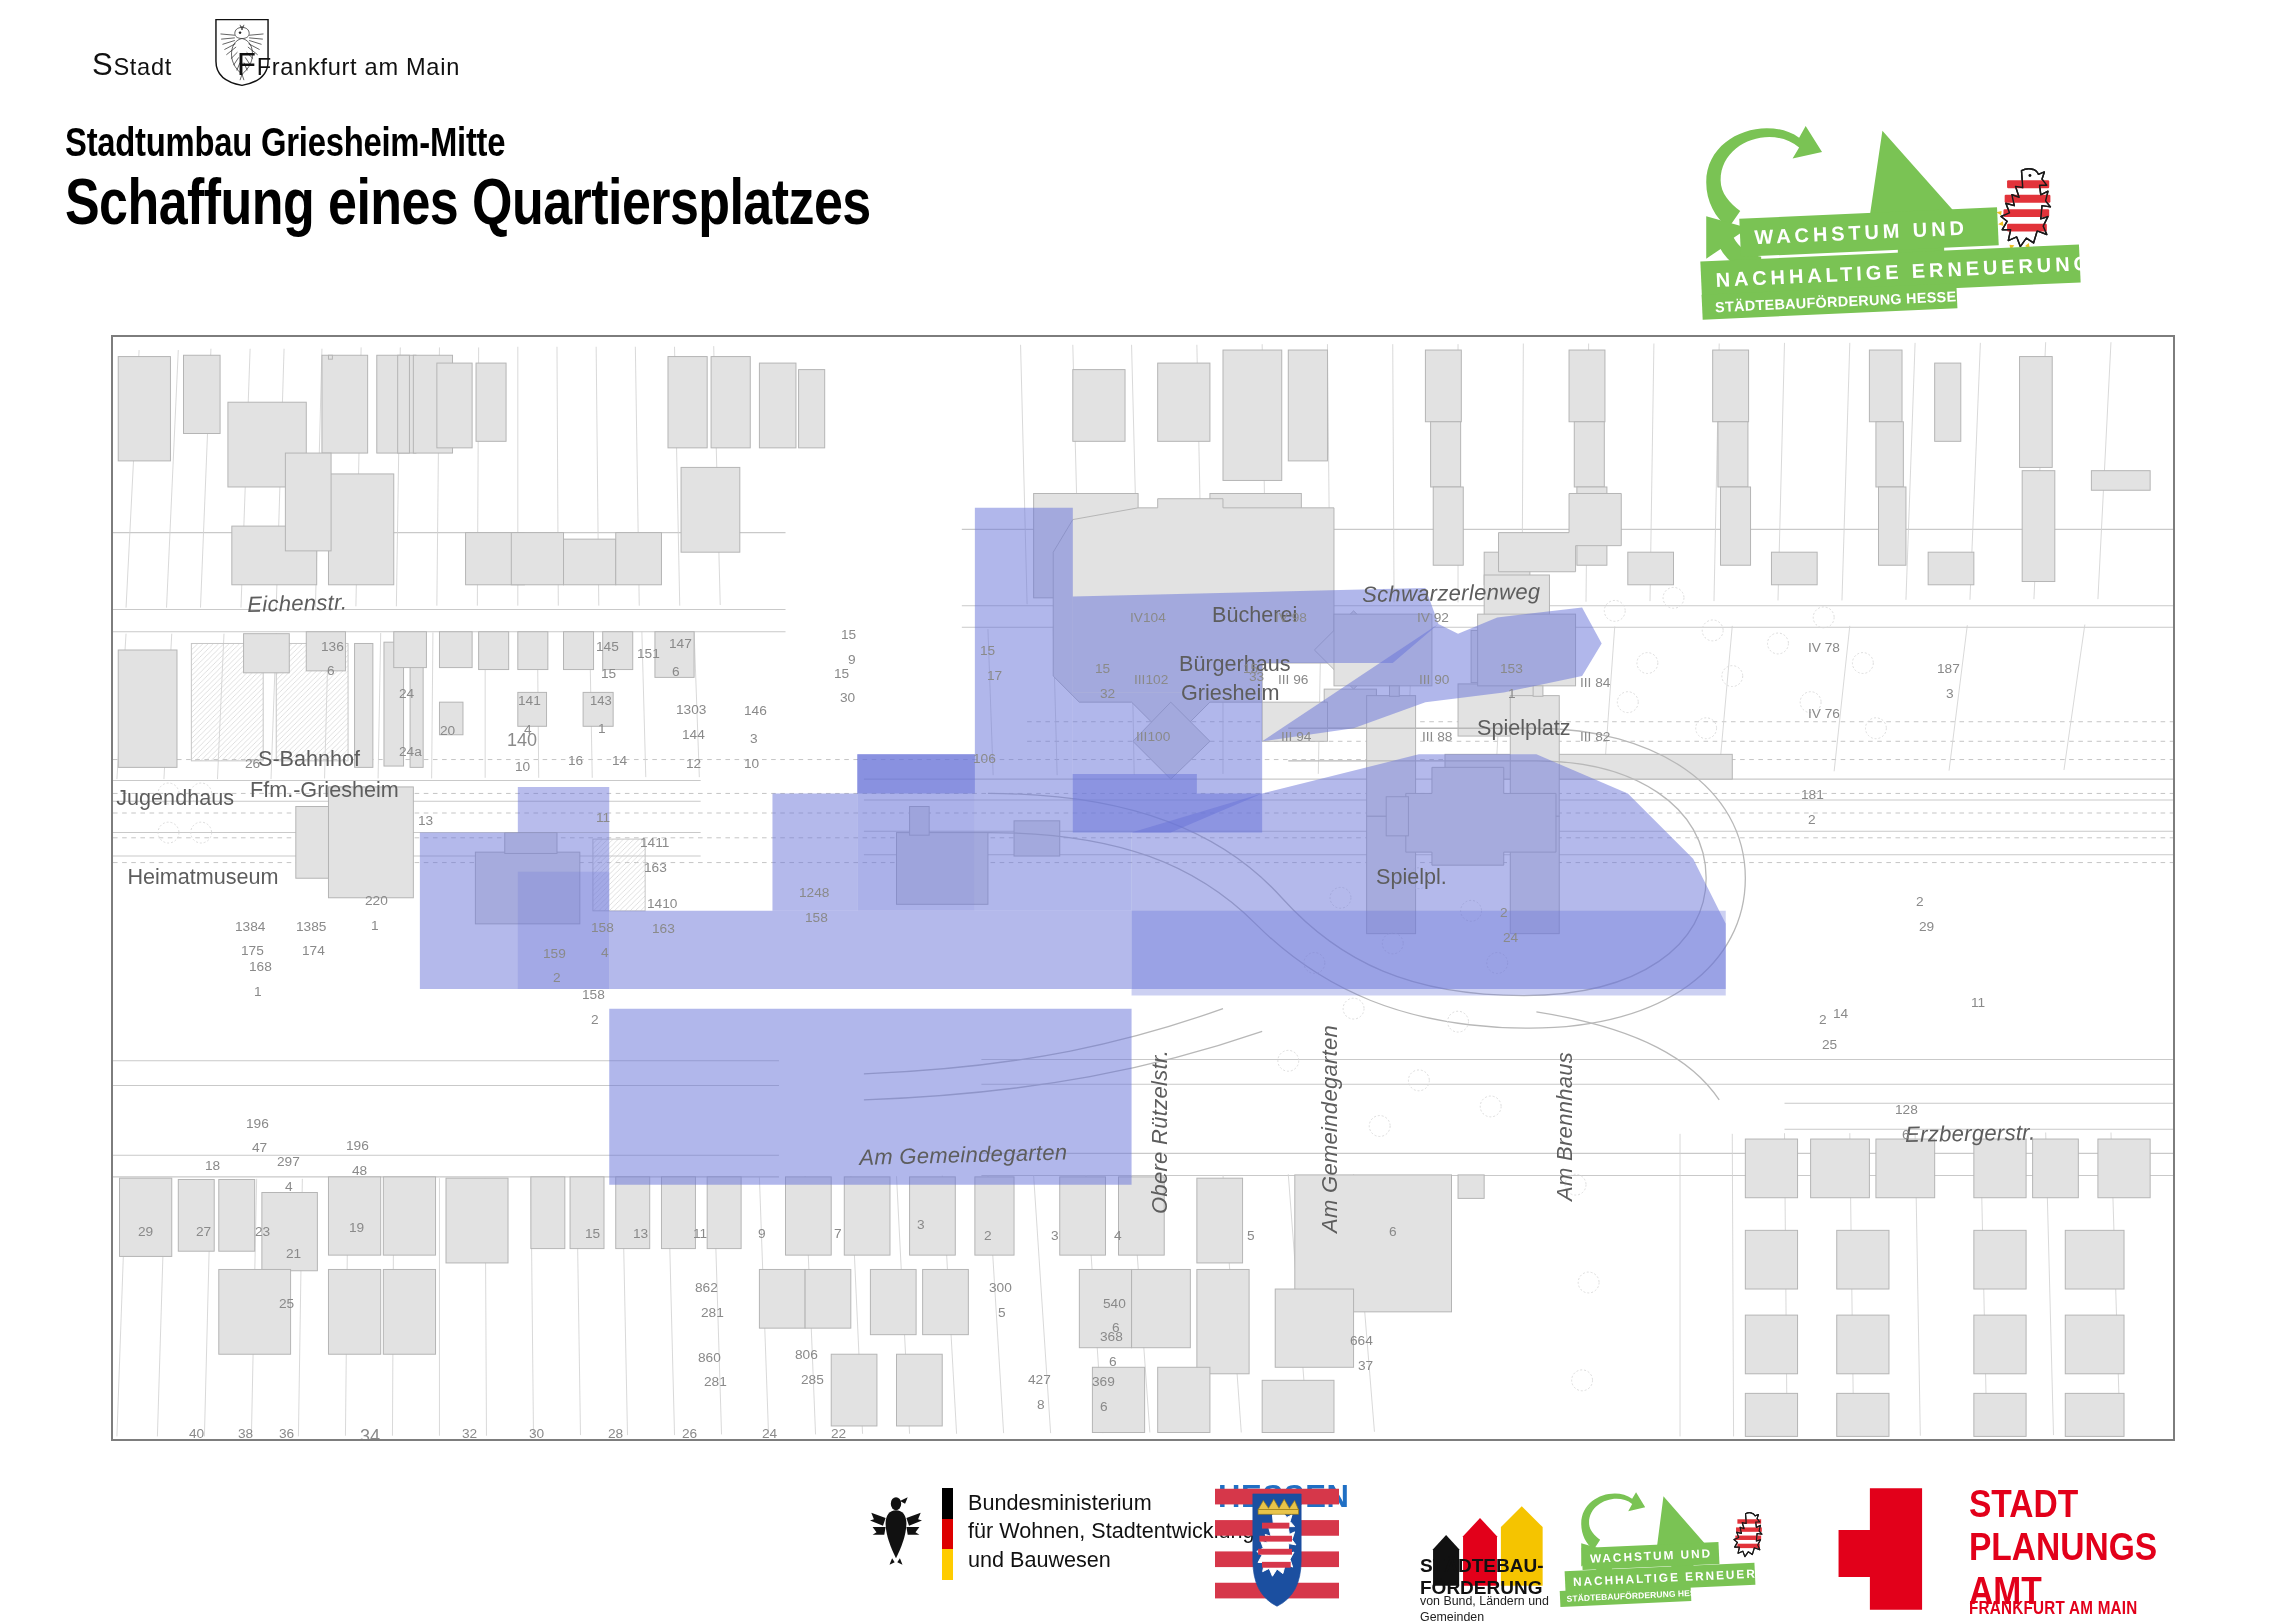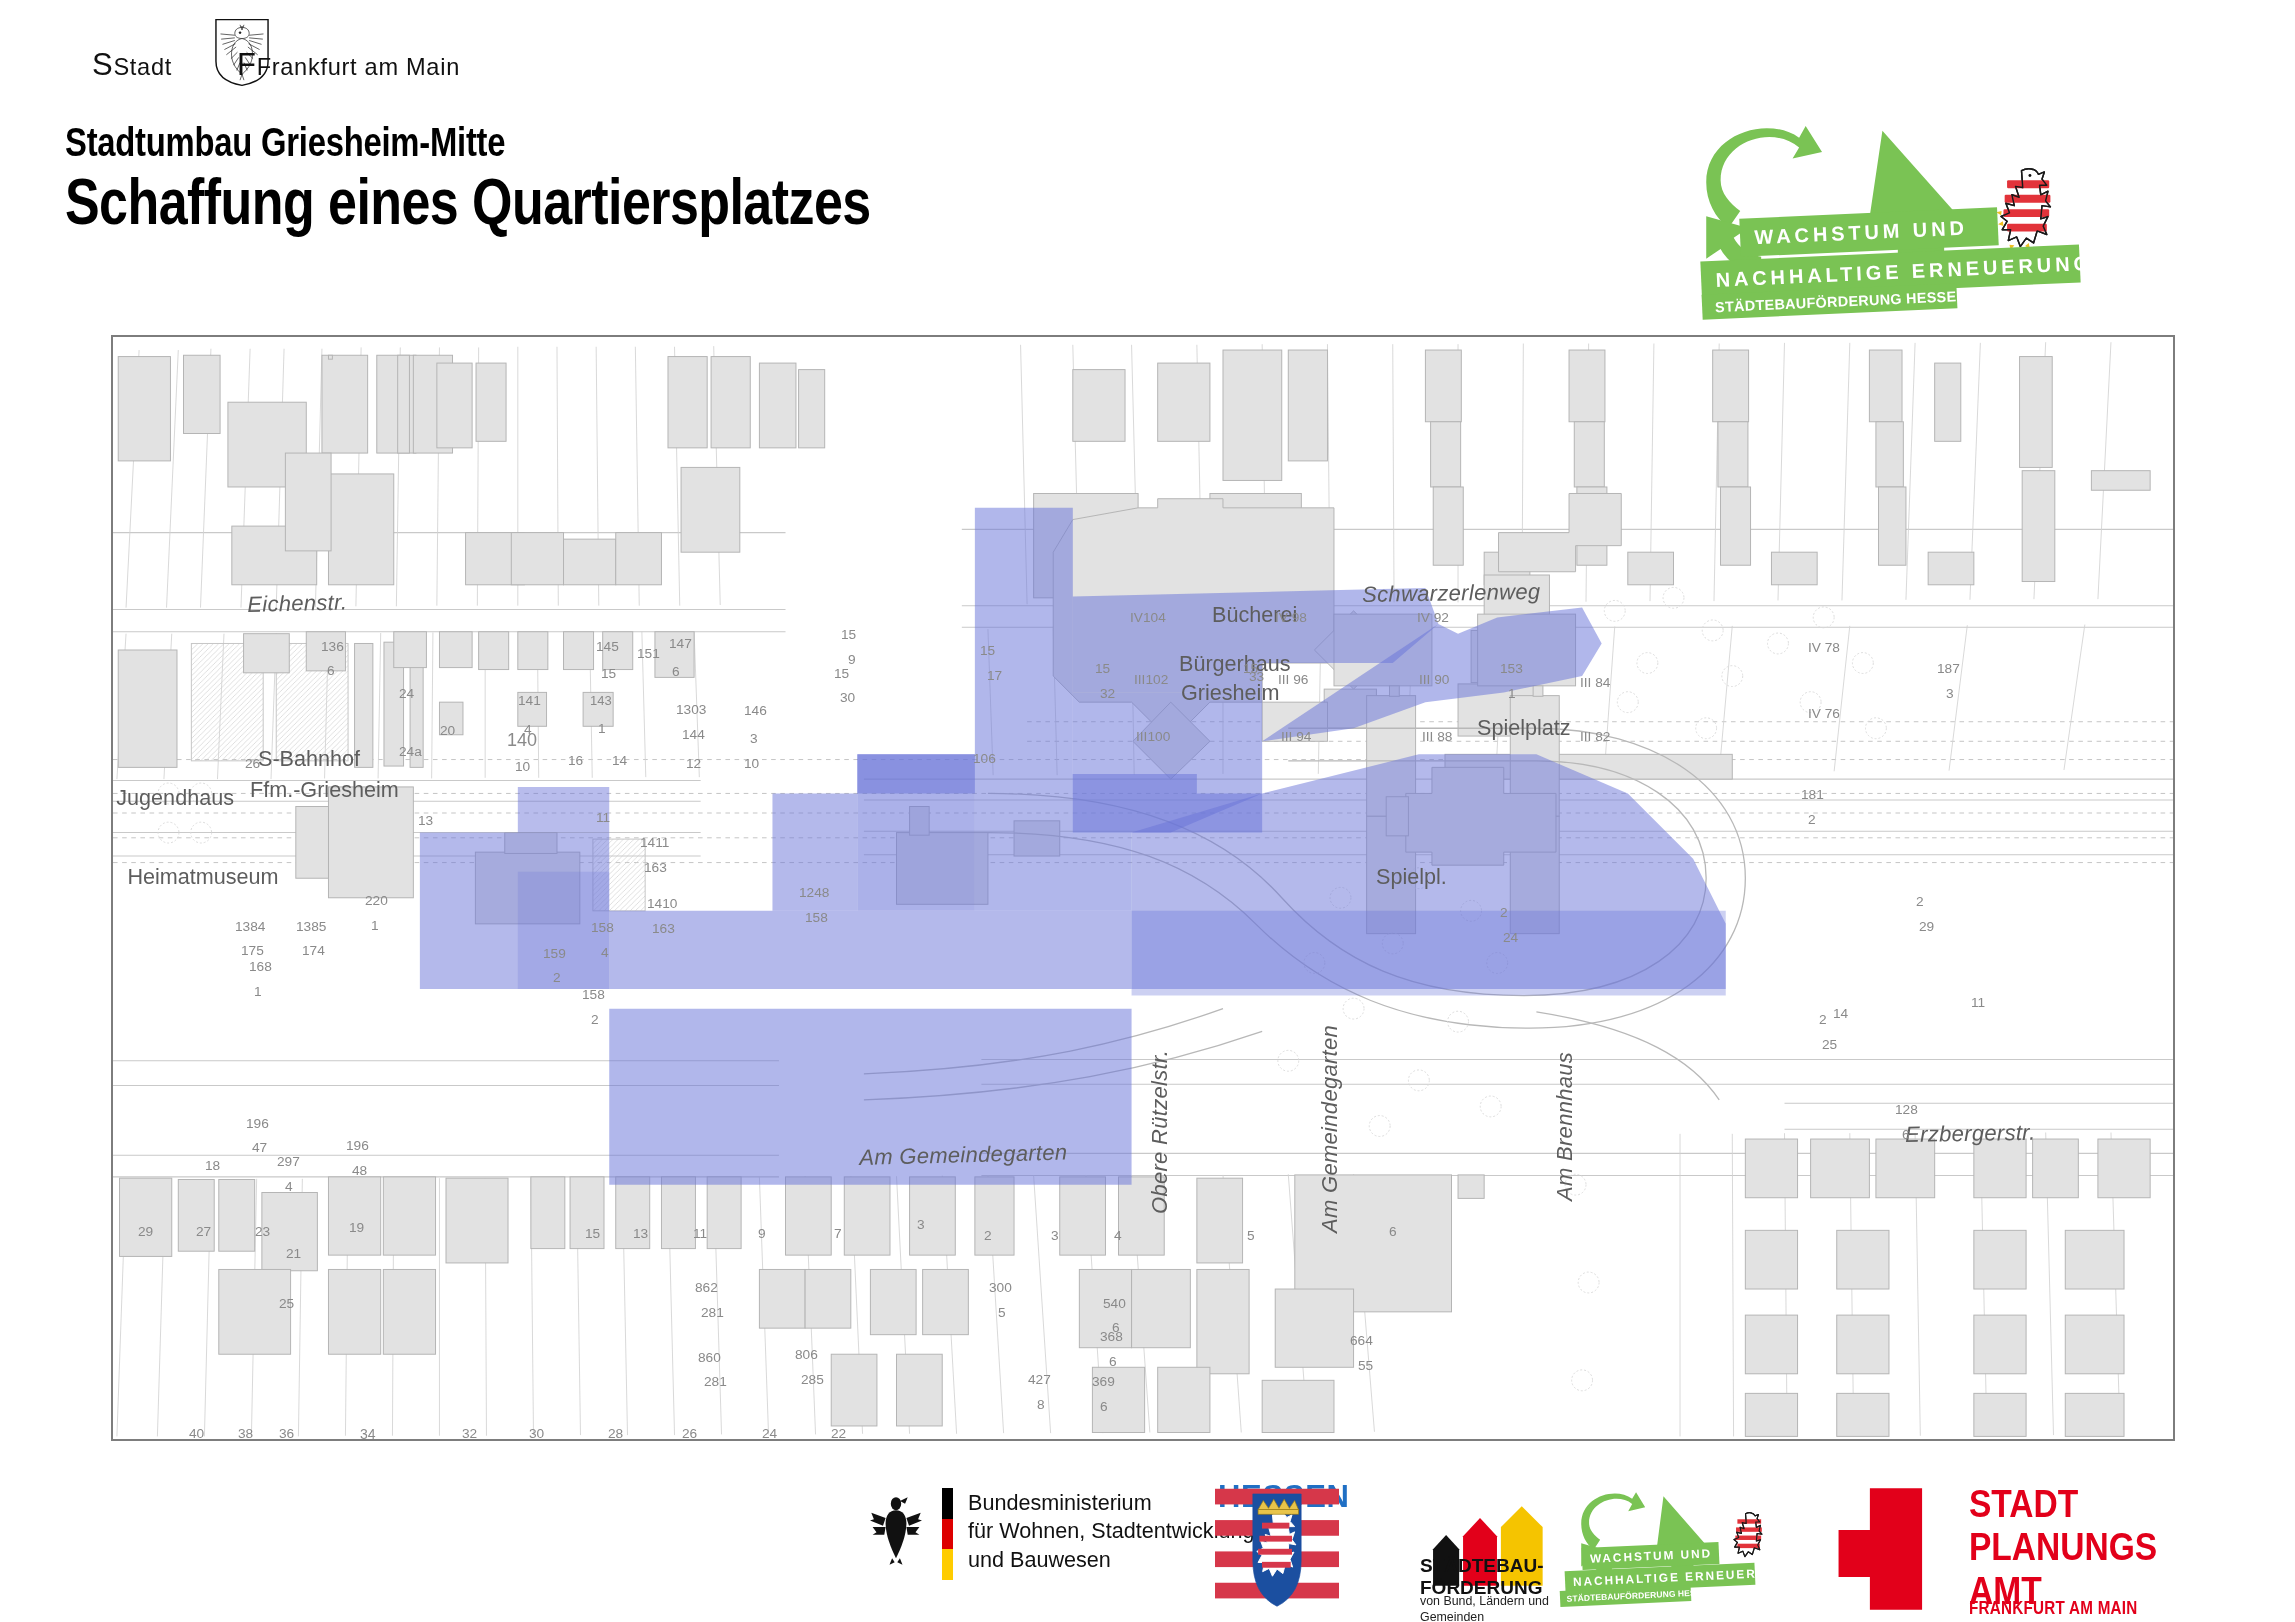--- a/index.html
+++ b/index.html
@@ -669,25 +669,25 @@
       <div class="mlabel" style="left: 885px; top: 968px; font-size: 13.7px; color: rgb(138, 138, 138);">5</div>
       <div class="mlabel" style="left: 990px; top: 959px; font-size: 13.7px; color: rgb(138, 138, 138);">540</div>
       <div class="mlabel" style="left: 999px; top: 983px; font-size: 13.7px; color: rgb(138, 138, 138);">6</div>
       <div class="mlabel" style="left: 987px; top: 992px; font-size: 13.7px; color: rgb(138, 138, 138);">368</div>
       <div class="mlabel" style="left: 996px; top: 1017px; font-size: 13.7px; color: rgb(138, 138, 138);">6</div>
       <div class="mlabel" style="left: 979px; top: 1037px; font-size: 13.7px; color: rgb(138, 138, 138);">369</div>
       <div class="mlabel" style="left: 987px; top: 1062px; font-size: 13.7px; color: rgb(138, 138, 138);">6</div>
       <div class="mlabel" style="left: 915px; top: 1035px; font-size: 13.7px; color: rgb(138, 138, 138);">427</div>
       <div class="mlabel" style="left: 924px; top: 1060px; font-size: 13.7px; color: rgb(138, 138, 138);">8</div>
       <div class="mlabel" style="left: 1237px; top: 996px; font-size: 13.7px; color: rgb(138, 138, 138);">664</div>
-      <div class="mlabel" style="left: 1245px; top: 1021px; font-size: 13.7px; color: rgb(138, 138, 138);">55</div>
+      <div class="mlabel" style="left: 1245px; top: 1021px; font-size: 13.7px; color: rgb(138, 138, 138);">37</div>
       <div class="mlabel" style="left: 76px; top: 1089px; font-size: 13.7px; color: rgb(138, 138, 138);">40</div>
       <div class="mlabel" style="left: 125px; top: 1089px; font-size: 13.7px; color: rgb(138, 138, 138);">38</div>
       <div class="mlabel" style="left: 166px; top: 1089px; font-size: 13.7px; color: rgb(138, 138, 138);">36</div>
-      <div class="mlabel" style="left: 247px; top: 1089px; font-size: 14px; color: rgb(138, 138, 138);">34</div>
+      <div class="mlabel" style="left: 247px; top: 1089px; font-size: 18px; color: rgb(138, 138, 138);">34</div>
       <div class="mlabel" style="left: 349px; top: 1089px; font-size: 13.7px; color: rgb(138, 138, 138);">32</div>
       <div class="mlabel" style="left: 416px; top: 1089px; font-size: 13.7px; color: rgb(138, 138, 138);">30</div>
       <div class="mlabel" style="left: 495px; top: 1089px; font-size: 13.7px; color: rgb(138, 138, 138);">28</div>
       <div class="mlabel" style="left: 569px; top: 1089px; font-size: 13.7px; color: rgb(138, 138, 138);">26</div>
       <div class="mlabel" style="left: 649px; top: 1089px; font-size: 13.7px; color: rgb(138, 138, 138);">24</div>
       <div class="mlabel" style="left: 718px; top: 1089px; font-size: 13.7px; color: rgb(138, 138, 138);">22</div>
       <div class="mlabel" style="left: 582px; top: 943px; font-size: 13.7px; color: rgb(138, 138, 138);">862</div>
       <div class="mlabel" style="left: 588px; top: 968px; font-size: 13.7px; color: rgb(138, 138, 138);">281</div>
       <div class="mlabel" style="left: 585px; top: 1013px; font-size: 13.7px; color: rgb(138, 138, 138);">860</div>
       <div class="mlabel" style="left: 591px; top: 1037px; font-size: 13.7px; color: rgb(138, 138, 138);">281</div>

